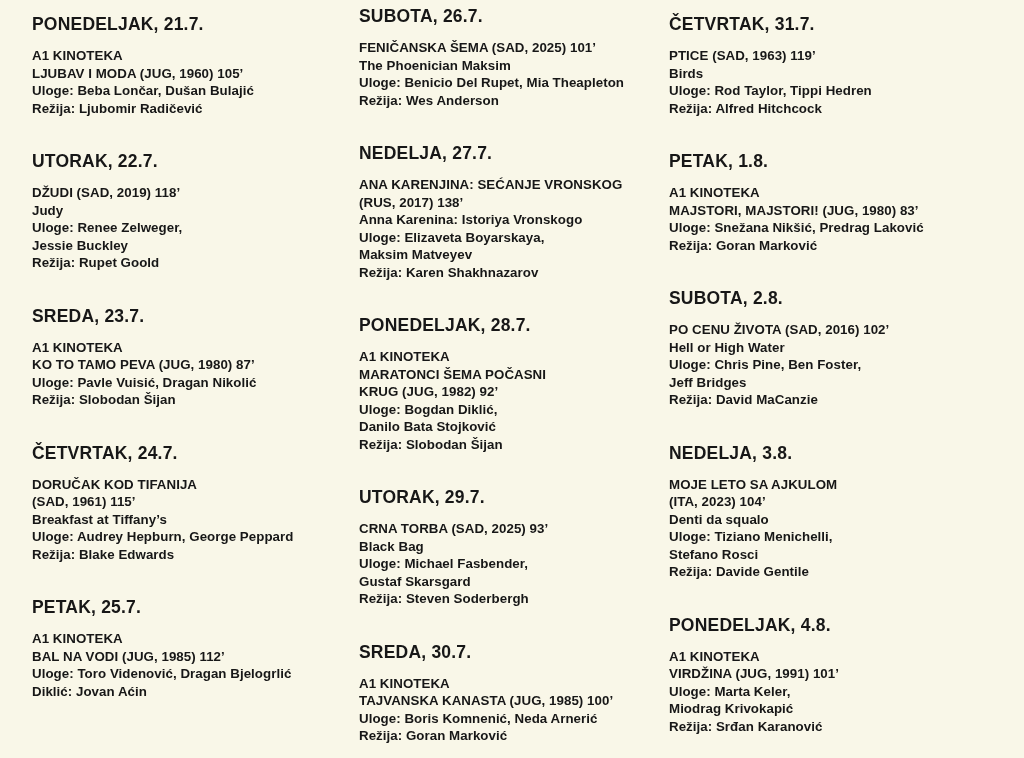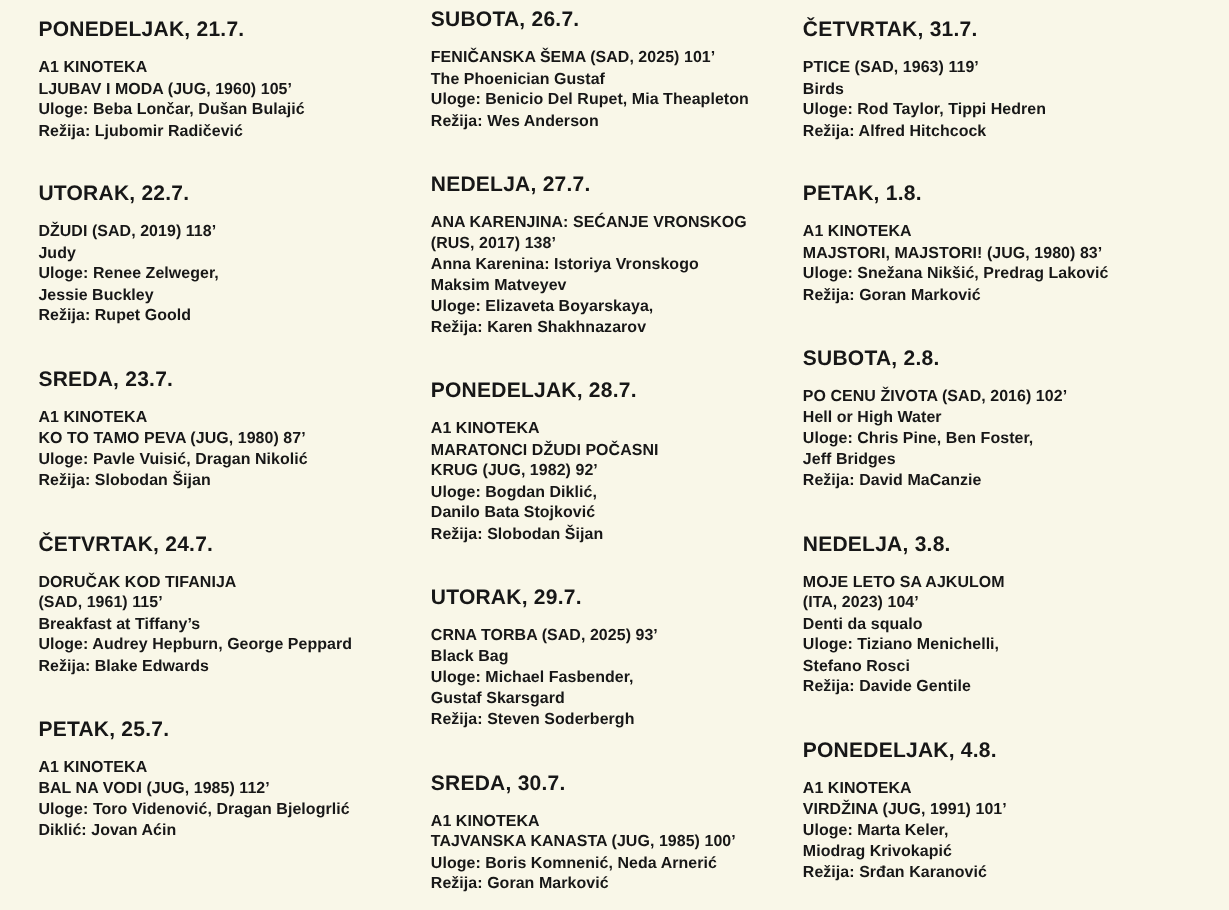--- a/index.html
+++ b/index.html
@@ -95,37 +95,37 @@
           <p class="program-line">A1 KINOTEKA</p>
           <p class="program-line">BAL NA VODI (JUG, 1985) 112’</p>
           <p class="program-line">Uloge: Toro Videnović, Dragan Bjelogrlić</p>
           <p class="program-line">Diklić: Jovan Aćin</p>
         </section>
       </div>
       <div class="column">
         <section class="day-block">
           <h2 class="day-header">SUBOTA, 26.7.</h2>
           <p class="program-line">FENIČANSKA ŠEMA (SAD, 2025) 101’</p>
-          <p class="program-line">The Phoenician Gustaf</p>
+          <p class="program-line">The Phoenician Maksim</p>
           <p class="program-line">Uloge: Benicio Del Rupet, Mia Theapleton</p>
           <p class="program-line">Režija: Wes Anderson</p>
         </section>
         <section class="day-block">
           <h2 class="day-header">NEDELJA, 27.7.</h2>
           <p class="program-line">ANA KARENJINA: SEĆANJE VRONSKOG</p>
           <p class="program-line">(RUS, 2017) 138’</p>
           <p class="program-line">Anna Karenina: Istoriya Vronskogo</p>
+          <p class="program-line">Uloge: Elizaveta Boyarskaya,</p>
           <p class="program-line">Maksim Matveyev</p>
-          <p class="program-line">Uloge: Elizaveta Boyarskaya,</p>
           <p class="program-line">Režija: Karen Shakhnazarov</p>
         </section>
         <section class="day-block">
           <h2 class="day-header">PONEDELJAK, 28.7.</h2>
           <p class="program-line">A1 KINOTEKA</p>
-          <p class="program-line">MARATONCI DŽUDI POČASNI</p>
+          <p class="program-line">MARATONCI ŠEMA POČASNI</p>
           <p class="program-line">KRUG (JUG, 1982) 92’</p>
           <p class="program-line">Uloge: Bogdan Diklić,</p>
           <p class="program-line">Danilo Bata Stojković</p>
           <p class="program-line">Režija: Slobodan Šijan</p>
         </section>
         <section class="day-block">
           <h2 class="day-header">UTORAK, 29.7.</h2>
           <p class="program-line">CRNA TORBA (SAD, 2025) 93’</p>
           <p class="program-line">Black Bag</p>
           <p class="program-line">Uloge: Michael Fasbender,</p>

